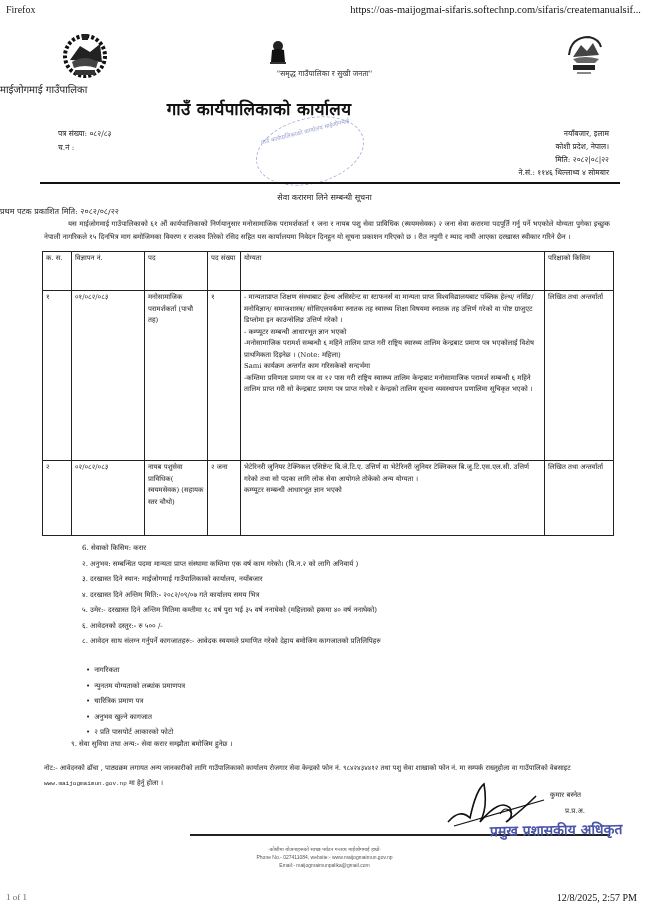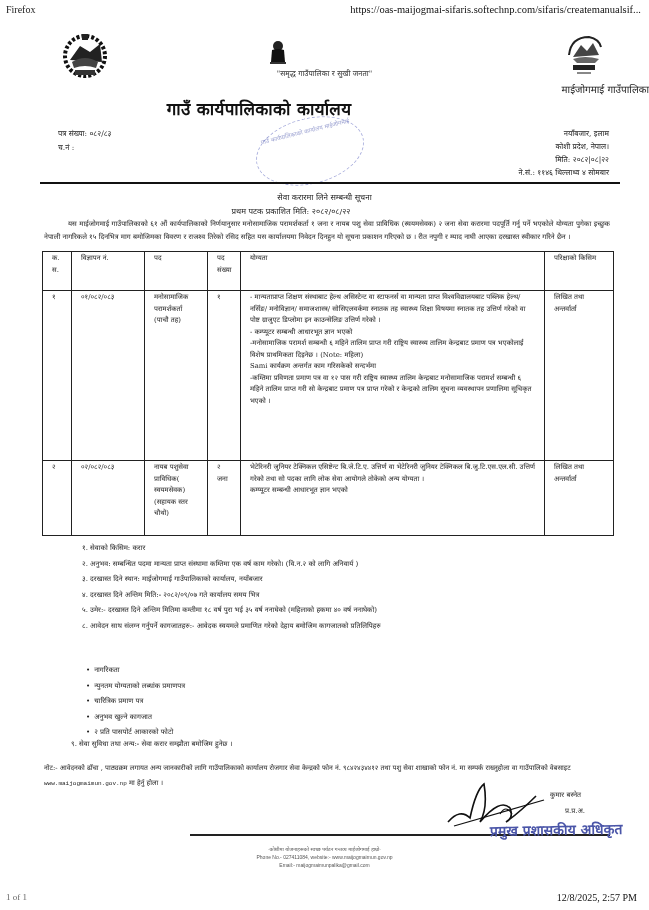--- a/index.html
+++ b/index.html
@@ -7,40 +7,40 @@
     width:649px; height:910px; background:#ffffff; position:relative; overflow:hidden;
     font-family: "DejaVu Serif", "Liberation Serif", serif; color:#1a1a1a;
   }
   .abs { position:absolute; }
   .browser-label { left:6px; top:4px; font-size:10px; font-family:"Liberation Serif", serif; color:#222; }
   .url { right:8px; top:4px; font-size:10.5px; font-family:"Liberation Serif", serif; color:#111; }
   .logo-left { left:60px; top:32px; width:50px; height:48px; }
   .logo-center { left:268px; top:40px; width:20px; height:26px; }
   .logo-right { left:565px; top:33px; width:40px; height:46px; }
   .motto { left:0; width:649px; top:68px; text-align:center; font-size:7.5px; color:#333; }
-  .muni { left:0; width:649px; top:82px; text-align:right; font-size:10px; color:#222; }
+  .muni { left:0; width:649px; top:82px; text-align:left; font-size:10px; color:#222; }
   .office { left:0; width:518px; top:97px; text-align:center; font-size:17px; font-weight:bold; color:#111; letter-spacing:0.3px; }
   .ref-left { left:58px; top:127px; font-size:7.5px; line-height:14px; color:#222; }
   .ref-right { right:40px; top:127px; font-size:7.5px; line-height:13px; text-align:right; color:#222; }
   .hr { left:40px; width:580px; top:182px; height:2px; background:#111; }
   .stamp {
     left:255px; top:118px; width:110px; height:66px; border-radius:50%;
     border:1px dashed rgba(90,100,190,0.5); color:rgba(70,80,170,0.55);
     font-size:6px; line-height:8px; text-align:center; transform:rotate(-14deg); padding-top:8px; box-sizing:border-box;
   }
   .notice-title { left:0; width:649px; top:191px; text-align:center; font-size:8px; color:#222; }
-  .notice-sub { left:0; width:582px; top:205px; text-align:center; font-size:8px; color:#222; }
+  .notice-sub { left:0; width:582px; top:205px; font-size:8px; color:#222; }
   .intro { left:44px; width:566px; top:218px; font-size:7px; line-height:12.5px; text-align:justify; text-indent:24px; color:#222; }
 
   table.posts {
     position:absolute; left:42px; top:251px; width:571px; border-collapse:collapse;
     font-size:6.9px; line-height:11.5px; color:#222; table-layout:fixed;
   }
   table.posts td, table.posts th {
-    border:1px solid #222; vertical-align:top; padding:1px 9px; font-weight:normal; text-align:left;
+    border:1px solid #222; vertical-align:top; padding:1px 3px; font-weight:normal; text-align:left;
   }
   table.posts th { height:36px; }
   .justify { text-align:justify; }
 
   .conds { left:82px; top:541px; font-size:7px; line-height:15.5px; color:#222; }
   .docs { left:86px; top:663px; font-size:7px; line-height:15.5px; color:#222; }
   .docs li { list-style:none; }
   .docs li::before { content:"•"; margin-right:4px; }
   .benefit { left:71px; top:739px; font-size:7px; color:#222; }
   .note { left:44px; width:530px; top:761px; font-size:6.8px; line-height:15px; color:#222; }
@@ -147,25 +147,26 @@
       <td class="justify">
         <div>भेटेरिनरी जुनियर टेक्निकल एसिष्टेन्ट बि.जे.टि.ए. उत्तिर्ण वा भेटेरिनरी जुनियर टेक्निकल बि.जु.टि.एस.एल.सी. उत्तिर्ण गरेको तथा सो पदका लागि लोक सेवा आयोगले तोकेको अन्य योग्यता ।</div>
         <div>कम्प्यूटर सम्बन्धी आधारभूत ज्ञान भएको</div>
       </td>
       <td>लिखित तथा अन्तर्वार्ता</td>
     </tr>
   </tbody>
 </table>
 
 <div class="abs conds">
-  <div>१. सेवाको किसिम: करार</div>
+  <div>6. सेवाको किसिम: करार</div>
   <div>२. अनुभव: सम्बन्धित पदमा मान्यता प्राप्त संस्थामा कम्तिमा एक वर्ष काम गरेको। (वि.न.२ को लागि अनिवार्य )</div>
   <div>३. दरखास्त दिने स्थान: माईजोगमाई गाउँपालिकाको कार्यालय, नयाँबजार</div>
   <div>४. दरखास्त दिने अन्तिम मिति:- २०८२/०९/०७ गते कार्यालय समय भित्र</div>
   <div>५. उमेर:- दरखास्त दिने अन्तिम मितिमा कम्तीमा १८ वर्ष पुरा भई ३५ वर्ष ननाघेको (महिलाको हकमा ४० वर्ष ननाघेको)</div>
+  <div>६. आवेदनको दस्तुर:- रु ५०० /-</div>
   <div>८. आवेदन साथ संलग्न गर्नुपर्ने कागजातहरु:- आवेदक स्वयमले प्रमाणित गरेको देहाय बमोजिम कागजातको प्रतिलिपिहरु</div>
 </div>
 
 <ul class="abs docs" style="margin:0;padding:0;">
   <li>नागरिकता</li>
   <li>न्युनतम योग्यताको लब्धांक प्रमाणपत्र</li>
   <li>चारित्रिक प्रमाण पत्र</li>
   <li>अनुभव खुल्ने कागजात</li>
   <li>२ प्रति पासपोर्ट आकारको फोटो</li>
 </ul>

